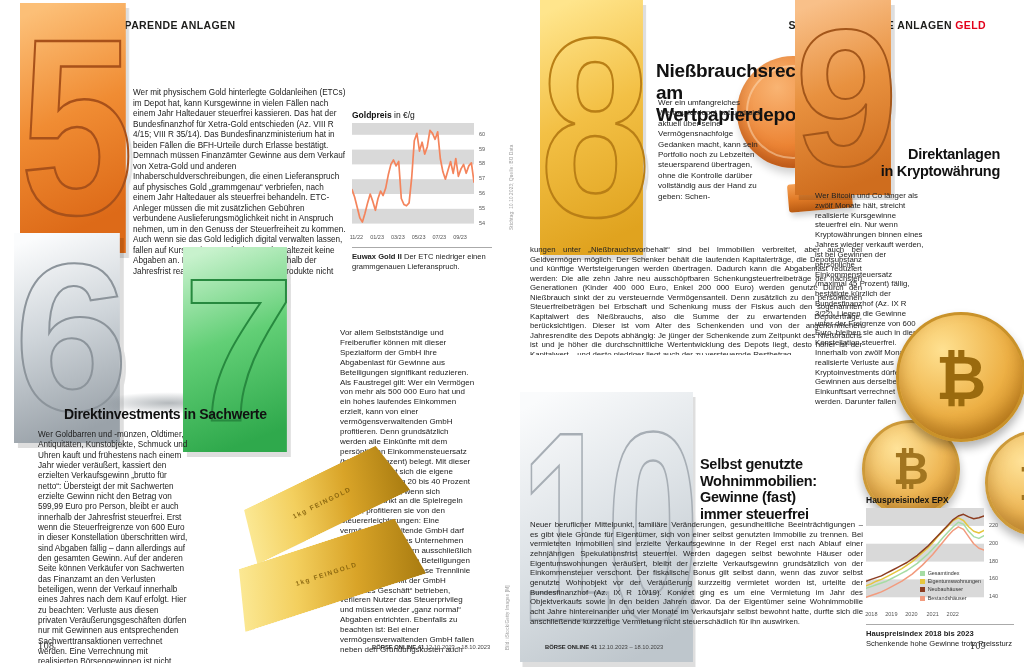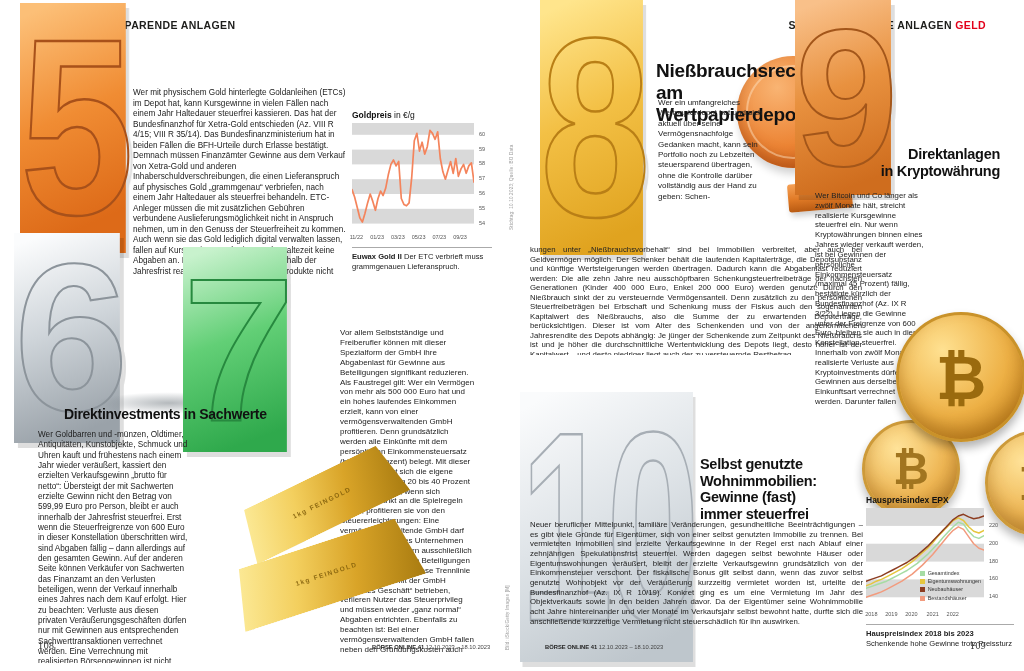--- a/index.html
+++ b/index.html
@@ -97,21 +97,21 @@
     </div>
     <div class="xticks" style="width:122px;">
         <div class="xtick" style="left: 3.66px;">11/22</div>
         <div class="xtick" style="left: 24.4px;">01/23</div>
         <div class="xtick" style="left: 45.14px;">03/23</div>
         <div class="xtick" style="left: 65.88px;">05/23</div>
         <div class="xtick" style="left: 86.62px;">07/23</div>
         <div class="xtick" style="left: 107.36px;">09/23</div>
       </div>
     <div class="c-caption" style="width:140px;">
-      <b>Euwax Gold II</b><span> Der ETC verbrieft muss grammgenauen Lieferanspruch.</span>
+      <b>Euwax Gold II</b><span> Der ETC niedriger einen grammgenauen Lieferanspruch.</span>
     </div>
     <div class="vtext" style="right:-12px;top:10px;height:110px;">Stichtag: 10.10.2023; Quelle: BO Data</div>
   </div>
 
   <div class="abs bignum n6" style="left:14px;top:233px;">6</div>
   <div class="abs numshadow" style="left:95px;top:392px;width:148px;height:22px;"></div>
   <div class="abs bignum n7" style="left:183px;top:247px;">7</div>
 
   <div class="abs body" style="left:340px;top:328px;width:136px;max-height:326px;font-size:8px;line-height:1.24;">Vor allem Selbstständige und Freiberufler können mit dieser Spezialform der GmbH ihre Abgabenlast für Gewinne aus Beteiligungen signifikant reduzieren. Als Faustregel gilt: Wer ein Vermögen von mehr als 500 000 Euro hat und ein hohes laufendes Einkommen erzielt, kann von einer vermögensverwaltenden GmbH profitieren. Denn grundsätzlich werden alle Einkünfte mit dem persönlichen Einkommensteuersatz (bis zu 45 Prozent) belegt. Mit dieser Gestaltung lässt sich die eigene Abgabenquote um 20 bis 40 Prozent senken. Aber nur, wenn sich Investoren strikt an die Spielregeln halten, profitieren sie von den Steuererleichterungen: Eine vermögensverwaltende GmbH darf nicht als klassisches Unternehmen operativ tätig, sondern ausschließlich für die Verwaltung von Beteiligungen zuständig sein. Wird diese Trennlinie missachtet und mit der GmbH „normales Geschäft“ betrieben, verlieren Nutzer das Steuerprivileg und müssen wieder „ganz normal“ Abgaben entrichten. Ebenfalls zu beachten ist: Bei einer vermögensverwaltenden GmbH fallen neben den Gründungskosten auch laufende Ausgaben für die Buchhaltung und den Jahresabschluss an.</div>
 

